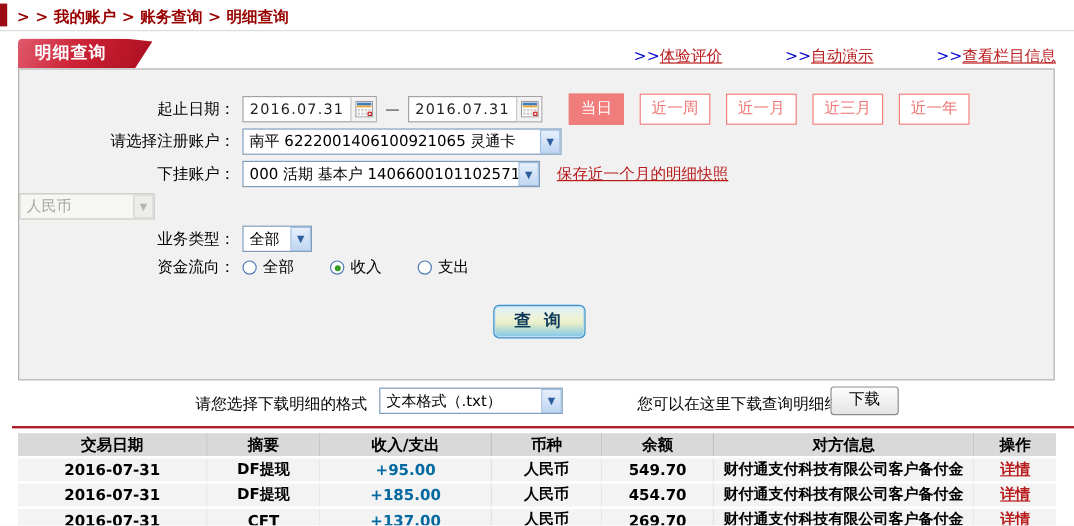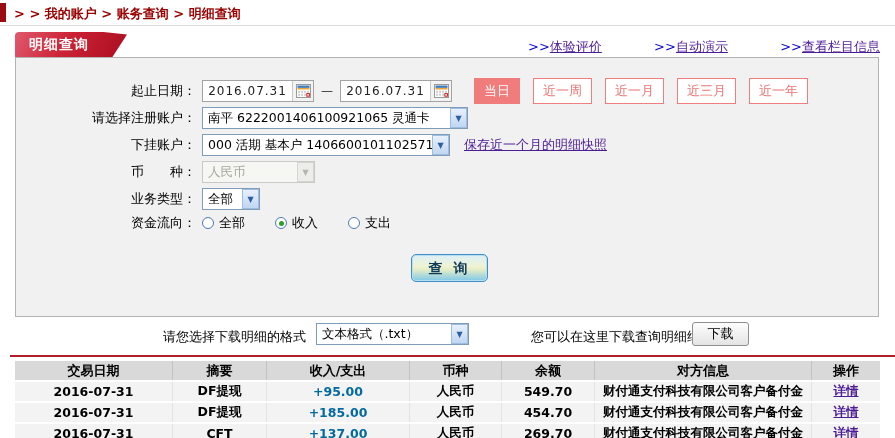--- a/index.html
+++ b/index.html
@@ -2,21 +2,21 @@
 <html><head>
 <meta charset="utf-8">
 <style>
   * { margin:0; padding:0; box-sizing:border-box; }
   html,body { background:#fff; }
   #root {
     position:relative; width:895px; height:438px; overflow:hidden;
     font-family:"DejaVu Sans","Liberation Sans",sans-serif;
     font-size:12px; color:#000; background:#fff;
   }
-  a { text-decoration:underline; color:#4c1d95; cursor:pointer; }
+  a { text-decoration:underline; color:#b91c1c; cursor:pointer; }
 
   
   .crumb-bar { position:absolute; left:0; top:3px; width:6px; height:19px; background:#9b0c12; }
   .crumb { position:absolute; left:14px; top:5px; color:#990000; font-weight:bold; font-size:13px; }
   .top-sep { position:absolute; left:0; top:25px; width:895px; height:1px; background:#dcdcdc; }
 
   
   .tab {
     position:absolute; left:15px; top:32px; width:112px; height:25px;
     background:linear-gradient(115deg,#e05a6d 0%,#cc2236 45%,#ab0e20 100%);
@@ -180,21 +180,20 @@
     <div class="frow" style="top:76px;">
       <span class="flabel">下挂账户：</span>
       <span class="sel" style="width:248px;">
         <span class="sel-text">000 活期 基本户 1406600101102571848</span>
         <span class="sel-arrow">▼</span>
       </span>
       <a class="snap-link">保存近一个月的明细快照</a>
     </div>
 
     <div class="frow" style="top:103px;">
-      <span class="flabel">币　　种：</span>
       <span class="sel disabled" style="width:113px;">
         <span class="sel-text">人民币</span>
         <span class="sel-arrow">▼</span>
       </span>
     </div>
 
     <div class="frow" style="top:130px;">
       <span class="flabel">业务类型：</span>
       <span class="sel" style="width:58px;">
         <span class="sel-text">全部</span>

